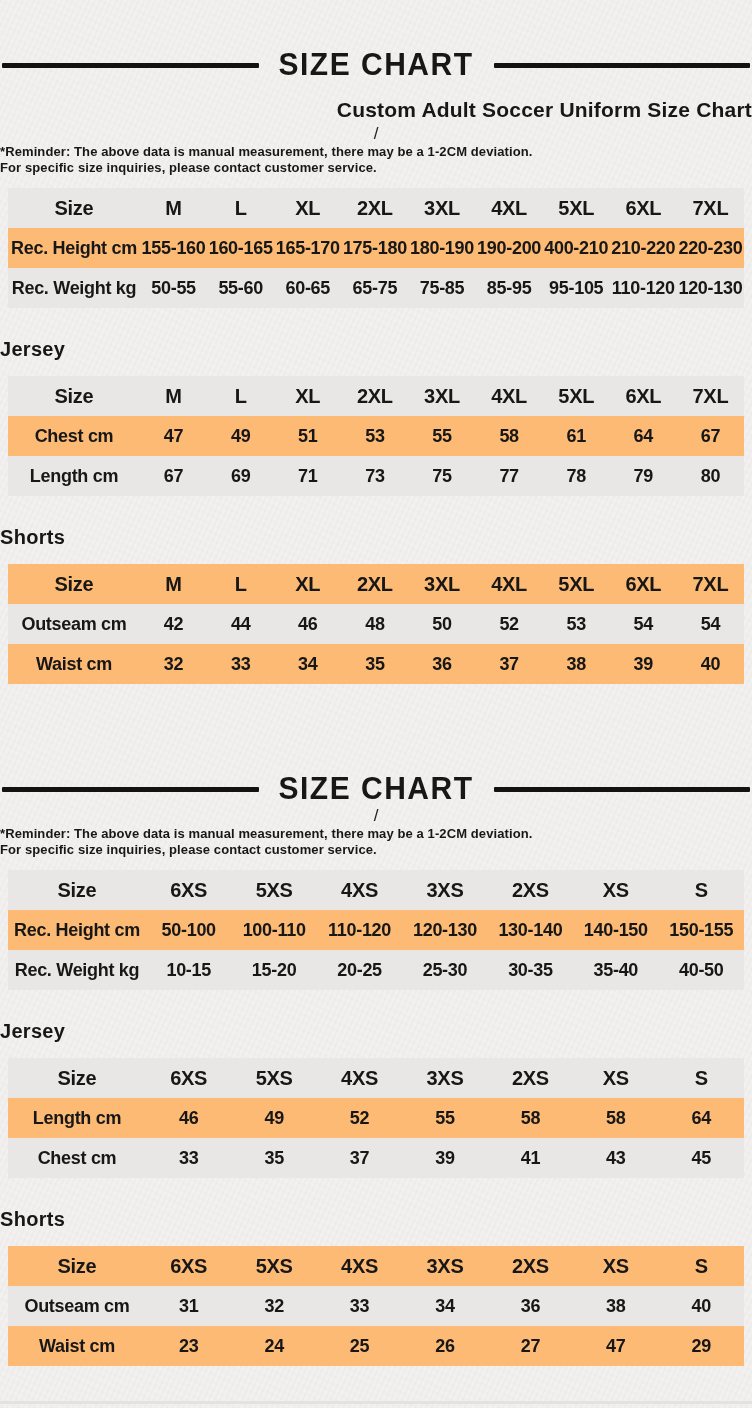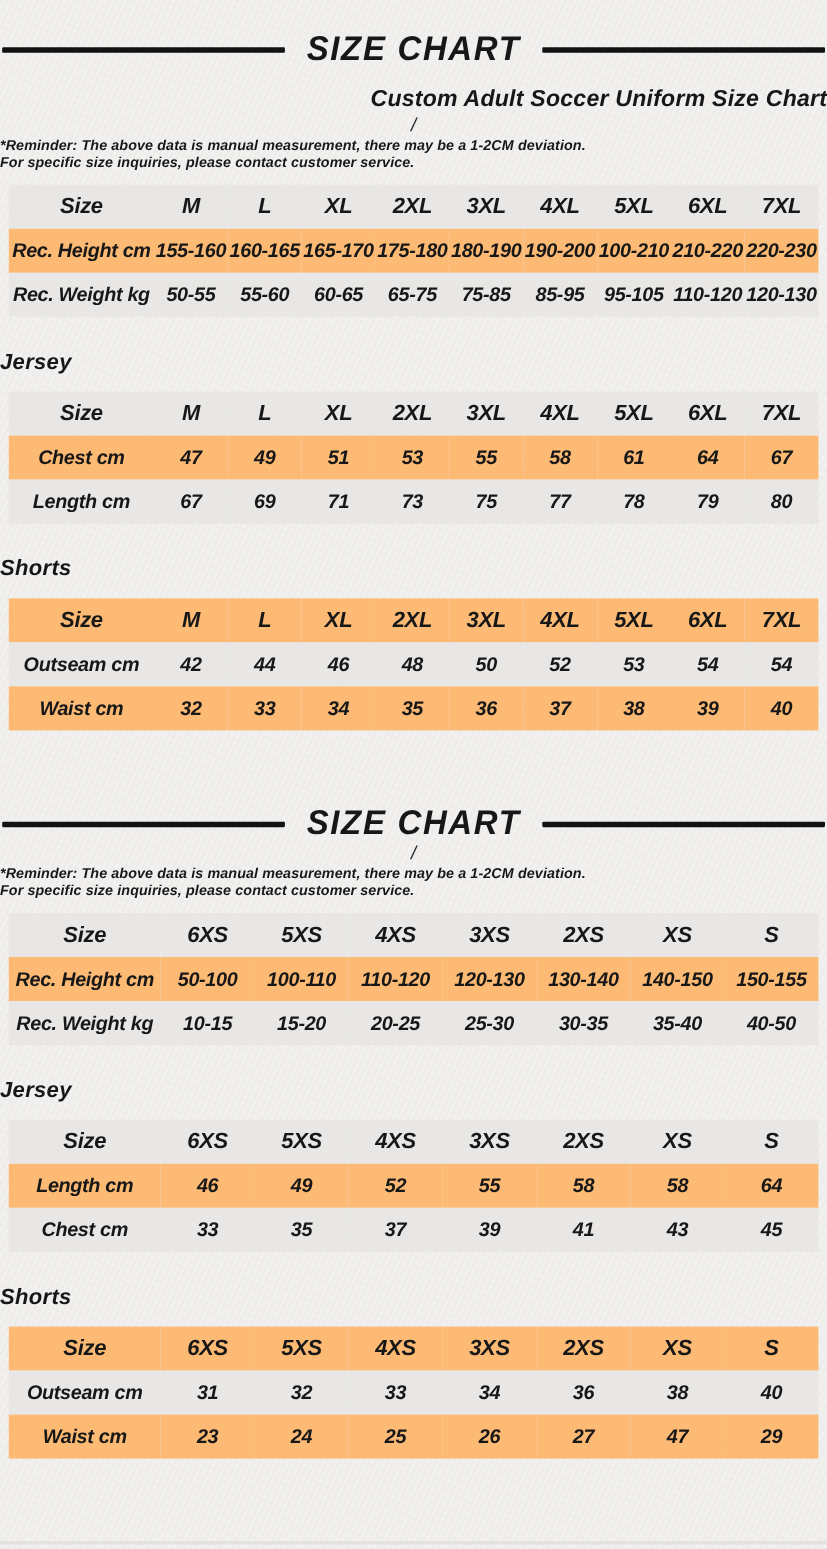--- a/index.html
+++ b/index.html
@@ -10,21 +10,21 @@
     height: 1408px;
     overflow: hidden;
     background-color: #f2f1ef;
     background-image:
       repeating-linear-gradient(115deg, rgba(0,0,0,0.016) 0 2px, rgba(255,255,255,0.02) 2px 5px),
       repeating-linear-gradient(25deg, rgba(0,0,0,0.008) 0 3px, transparent 3px 7px);
     font-family: "Liberation Sans", sans-serif;
     color: #171717;
   }
 
-  .section { padding-top: 28px; font-style: italic; }
+  .section { padding-top: 48px; }
   .section + .section { margin-top: 40px; }
 
   
   .title-row {
     display: flex;
     align-items: center;
     gap: 20px;
     padding: 0 2px;
     height: 34px;
   }
@@ -141,21 +141,21 @@
             <th>7XL</th>
           </tr>
           <tr class="row-white">
             <td>Rec. Height cm</td>
             <td>155-160</td>
             <td>160-165</td>
             <td>165-170</td>
             <td>175-180</td>
             <td>180-190</td>
             <td>190-200</td>
-            <td>100-210</td>
+            <td>400-210</td>
             <td>210-220</td>
             <td>220-230</td>
           </tr>
           <tr class="row-gray">
             <td>Rec. Weight kg</td>
             <td>50-55</td>
             <td>55-60</td>
             <td>60-65</td>
             <td>65-75</td>
             <td>75-85</td>

